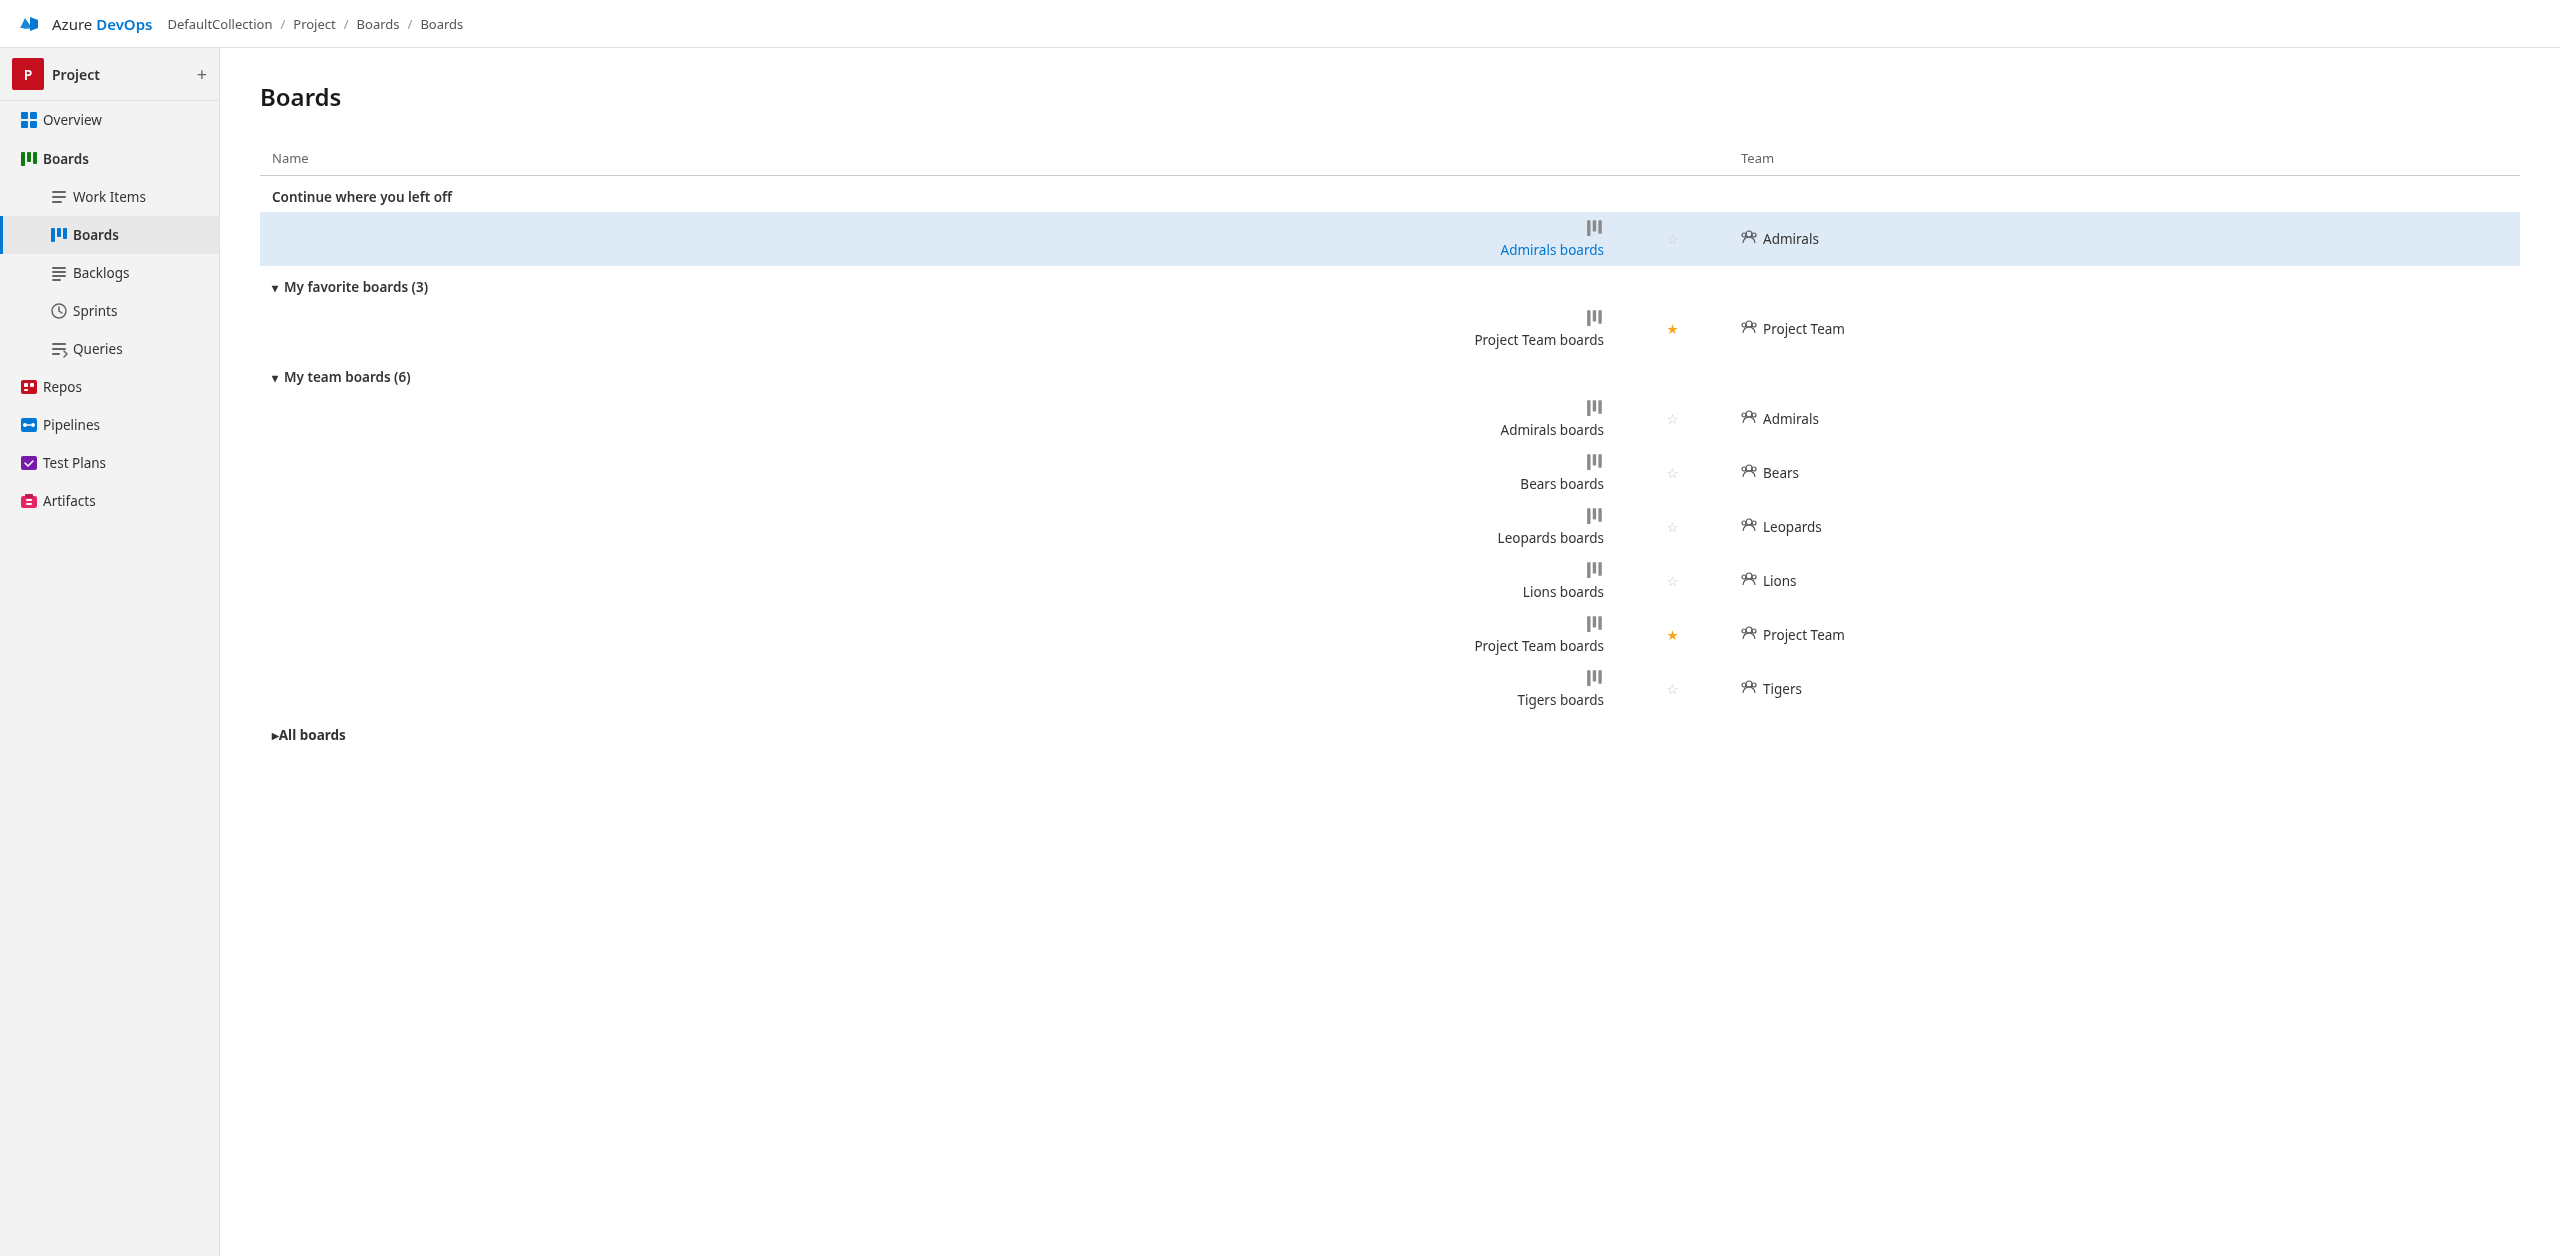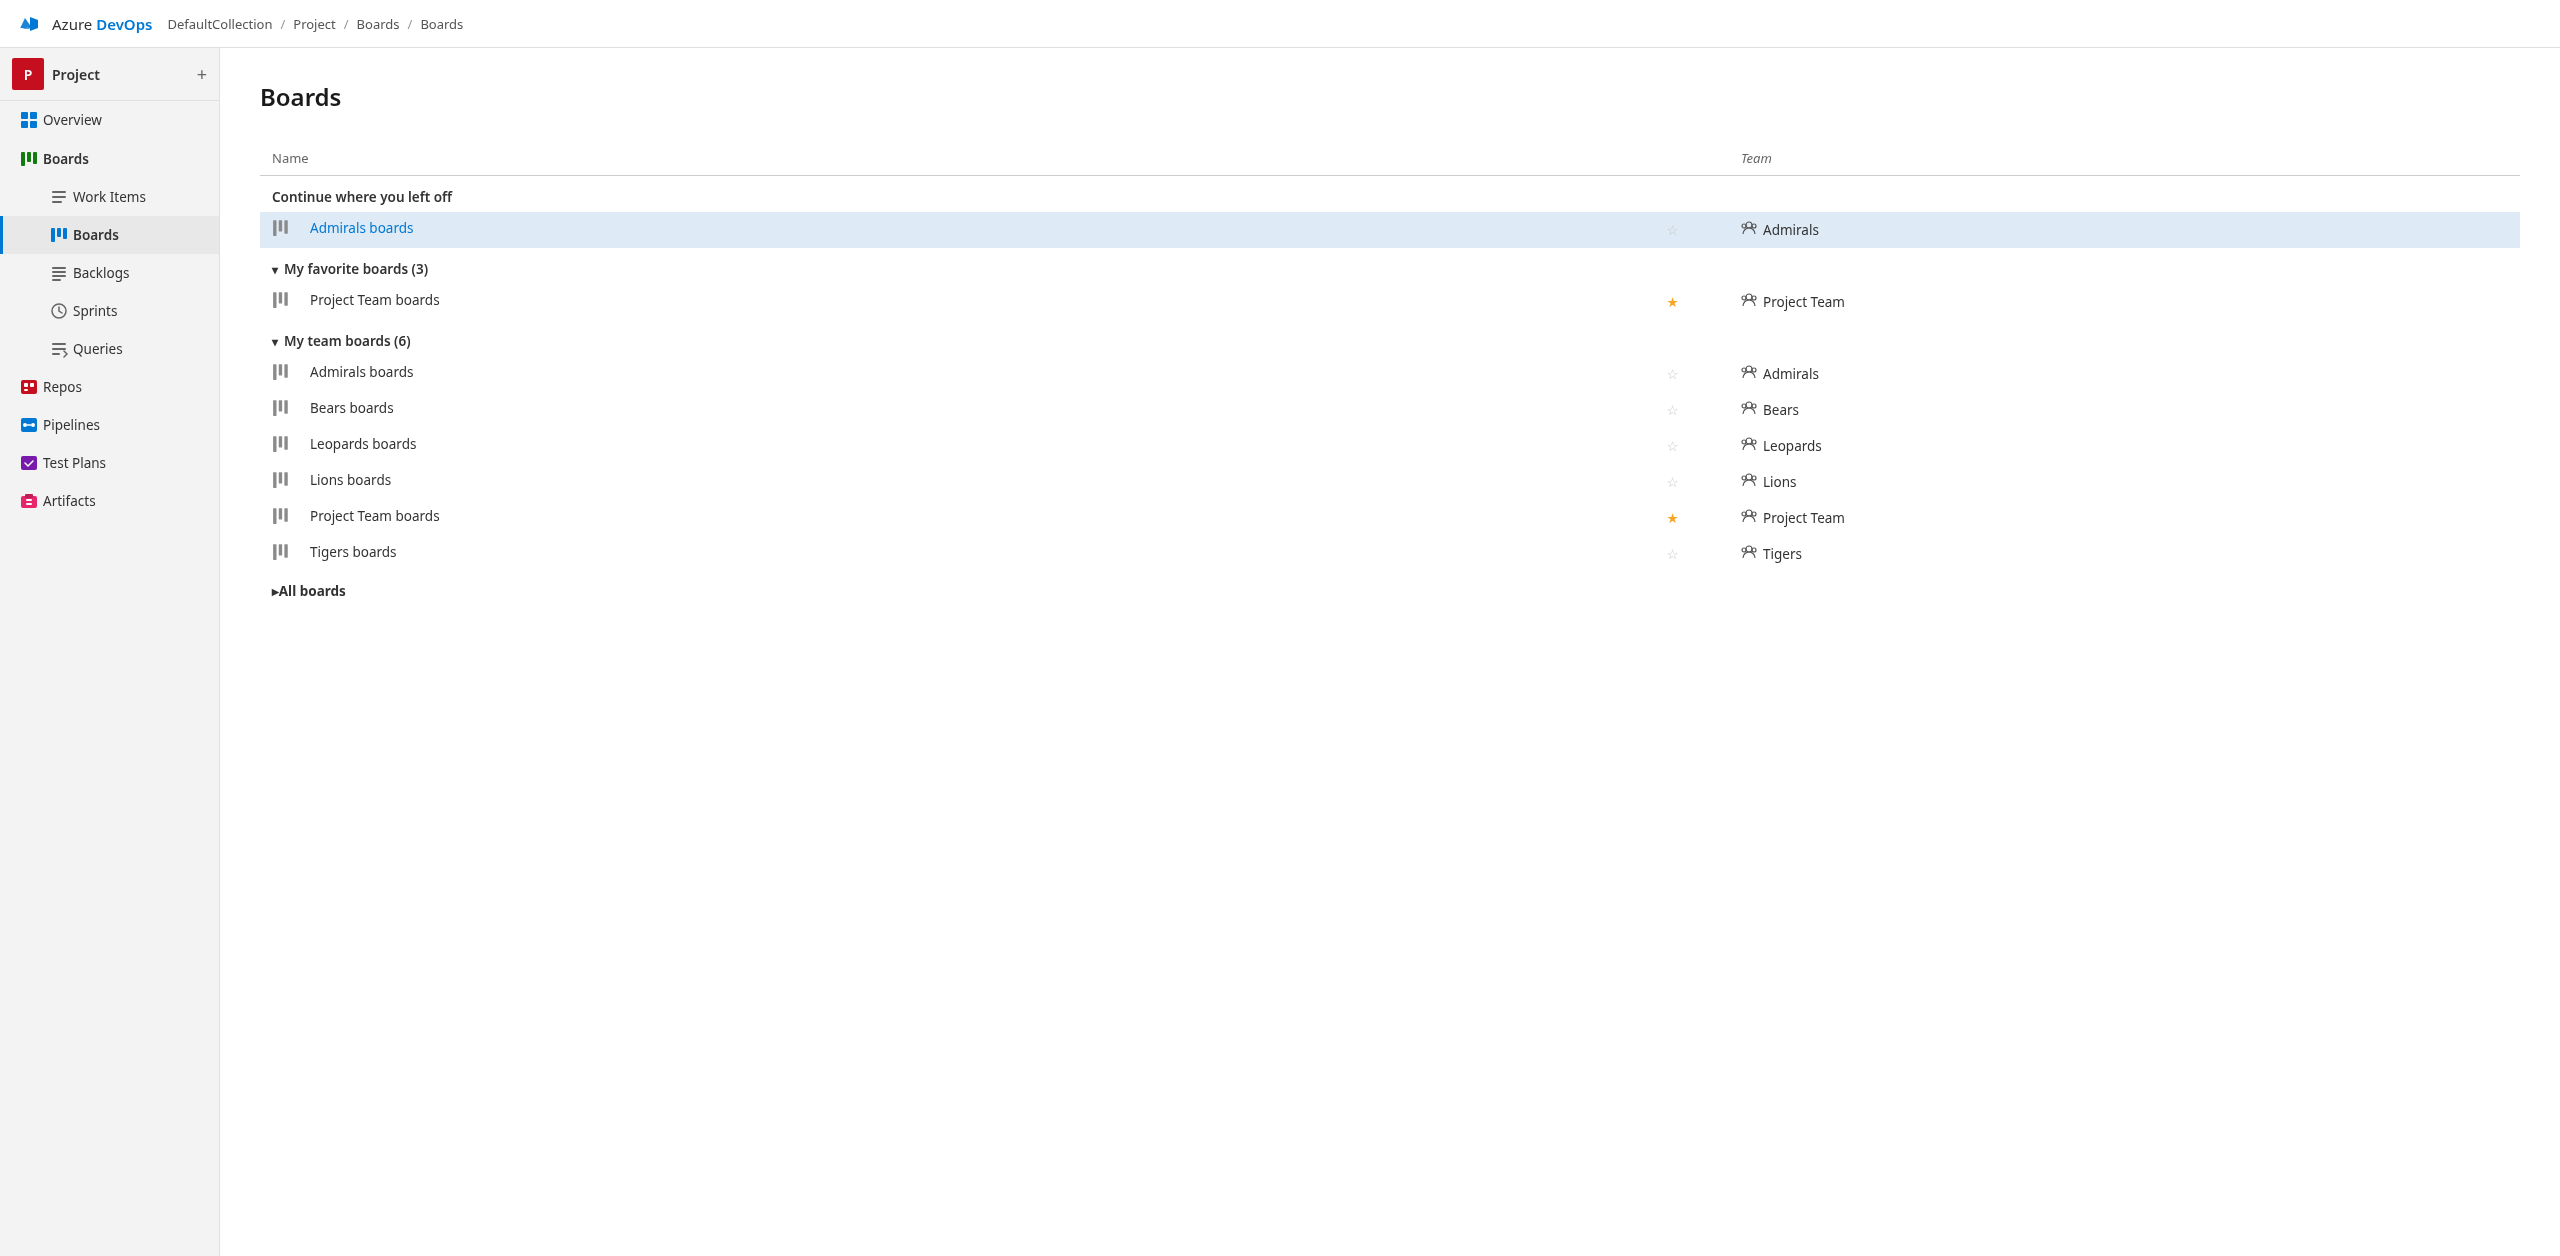--- a/index.html
+++ b/index.html
@@ -168,22 +168,23 @@
       font-size: 12px;
     }
     .board-row td {
       padding: 7px 12px;
       font-size: 13.5px;
       vertical-align: middle;
     }
     .board-row.highlighted td { background: #deeaf5; }
     .board-name-cell {
       display: flex;
-      align-items: flex-start;
-      gap: 20px;
+      align-items: flex-end;
+      gap: 0;
+      flex-direction: column;
     }
     .board-name-link {
       color: #0078d4;
       text-decoration: none;
       cursor: pointer;
     }
     .board-name-text { color: #333; }
     .star-cell {
       width: 40px;
       text-align: center;
@@ -373,21 +374,21 @@
   </div>
 
   <div class="main">
     <h1 class="page-title">Boards</h1>
 
     <table class="boards-table">
       <thead>
         <tr>
           <th style="width: 60%;">Name</th>
           <th style="width: 5%;"></th>
-          <th class="team-col" style="width: 35%; font-style: italic;">Team</th>
+          <th class="team-col" style="width: 35%;">Team</th>
         </tr>
       </thead>
       <tbody id="boards-tbody">
       <tr class="section-header-row">
             <td colspan="3"><span>Continue where you left off</span></td>
           </tr>
           <tr class="board-row highlighted">
             <td>
               <div class="board-name-cell">
       <span class="icon-boards"><svg width="16" height="16" viewBox="0 0 16 16" fill="none" xmlns="http://www.w3.org/2000/svg" style="flex-shrink:0">

